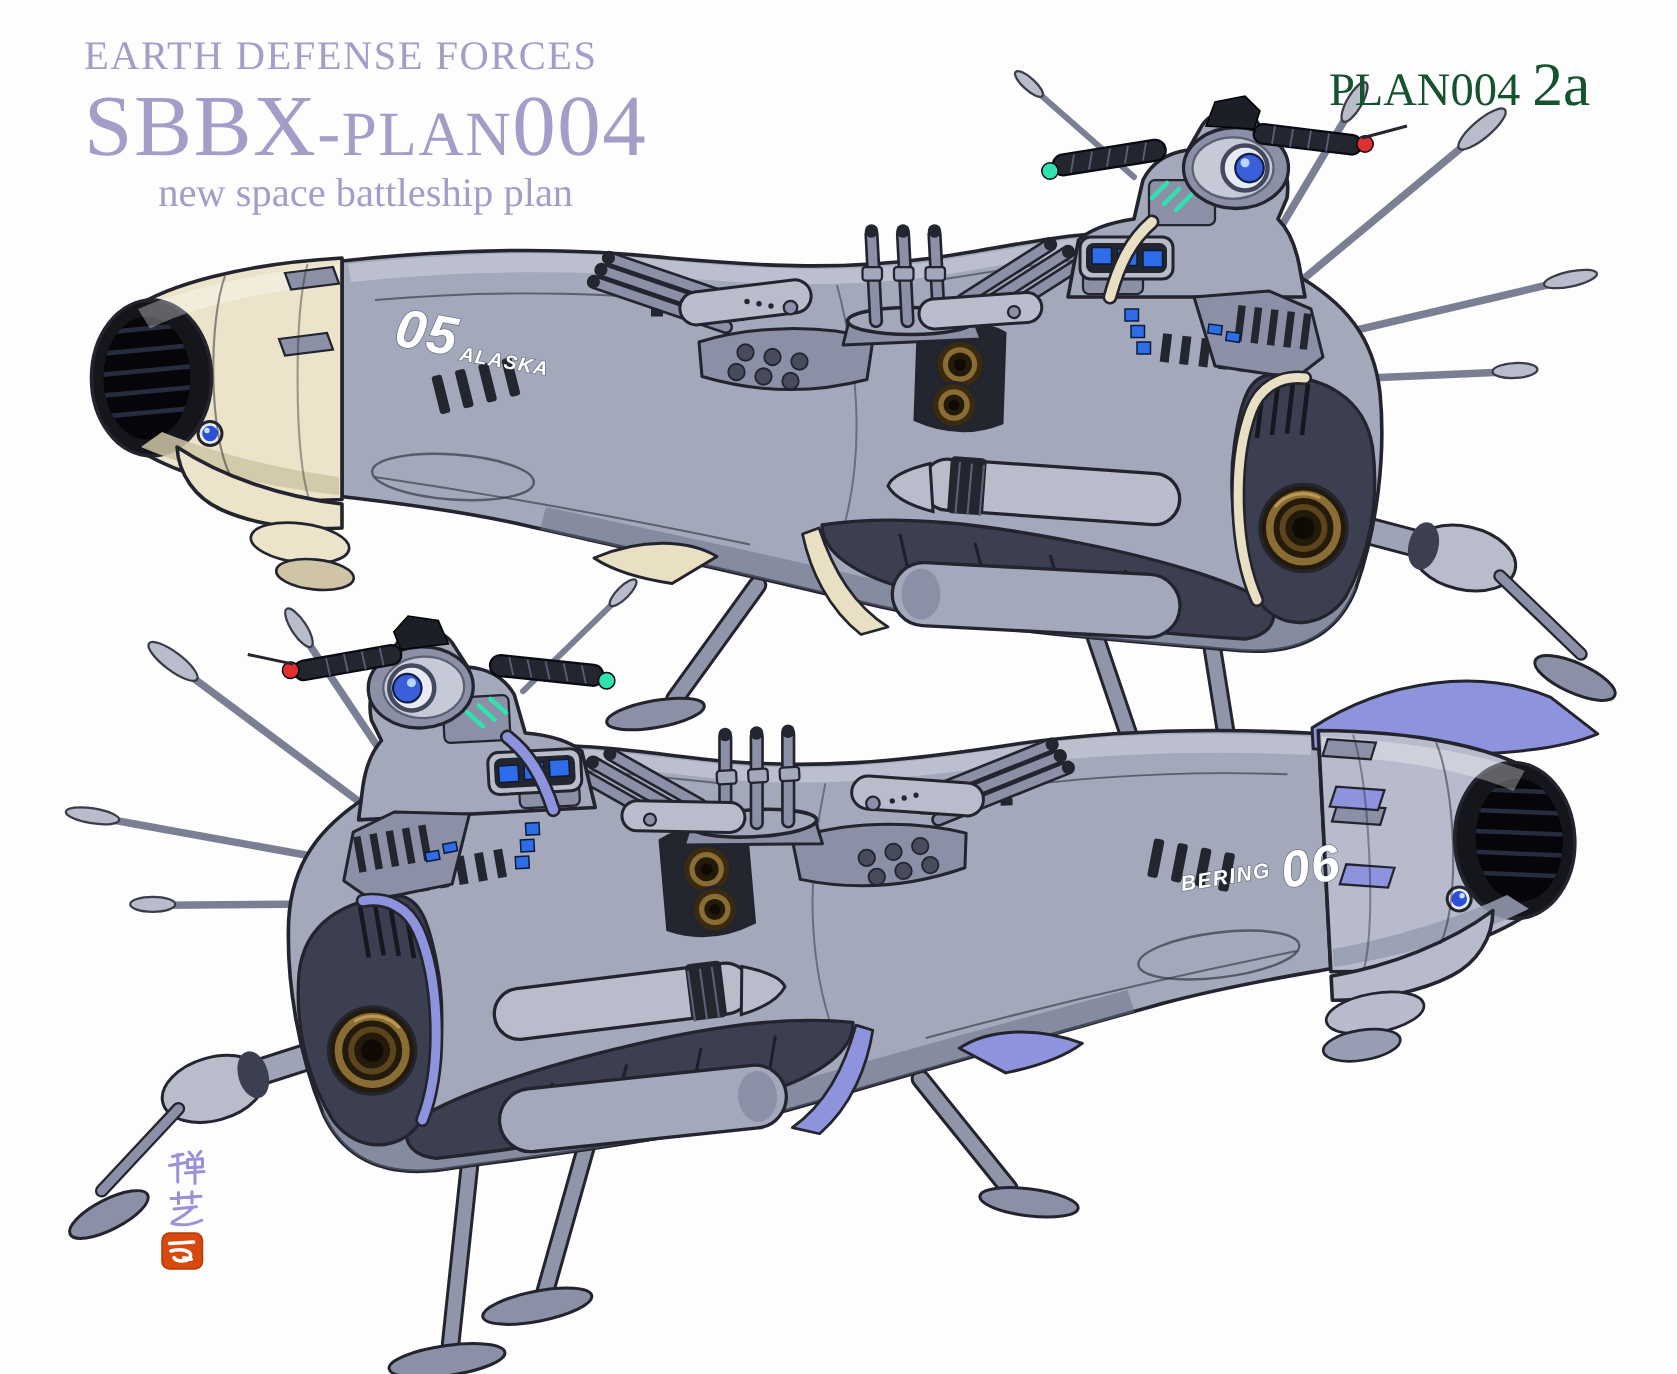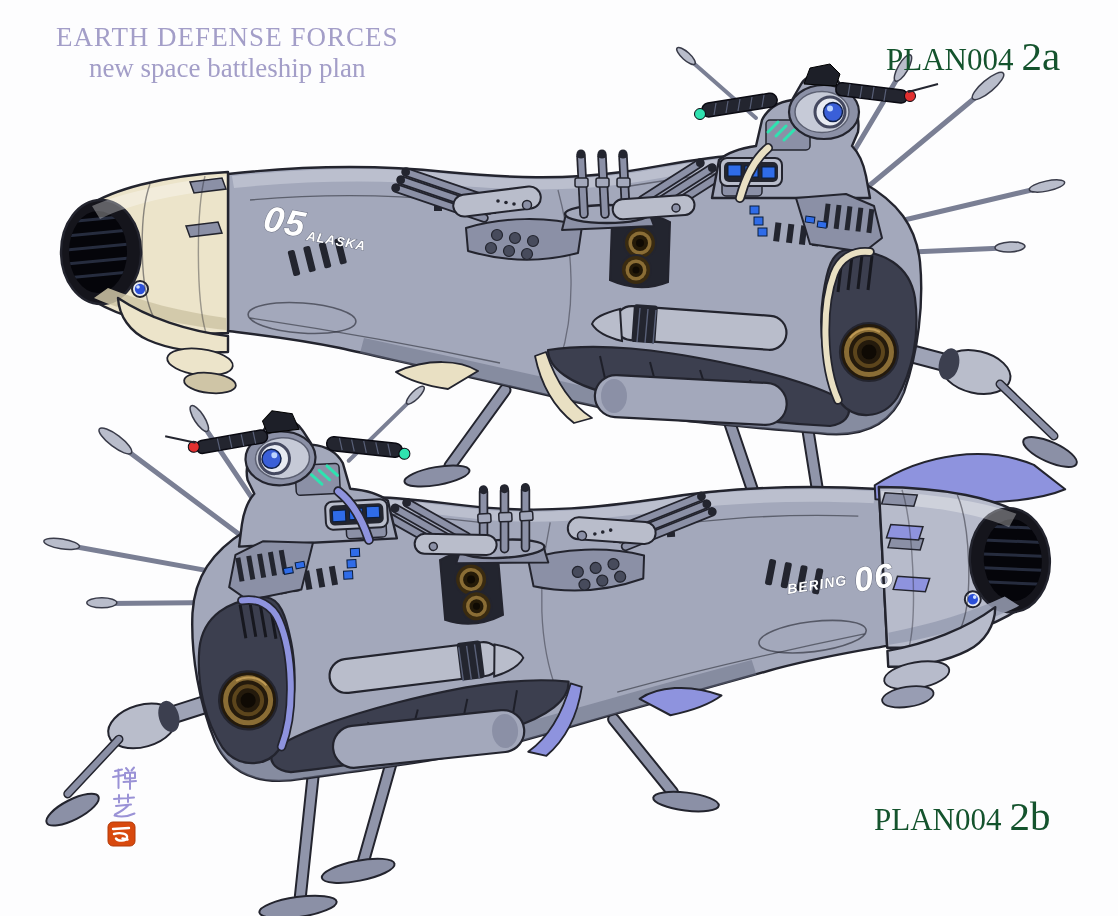--- a/index.html
+++ b/index.html
@@ -42,26 +42,26 @@
   .plan-label.top{left:886px;top:32px;}
   .plan-label.bottom{left:874px;top:792px;}
 </style>
 </head>
 <body>
 
 <div class="stage">
 
   <header class="title-block">
     <div class="overline">EARTH DEFENSE FORCES</div>
+    <div class="main-title"><span>SBBX</span><span class="dash">-</span><span class="plan">PLAN</span><span>004</span></div>
     <div class="subtitle">new space battleship plan</div>
   </header>
 
   <div class="plan-label top"><span class="pl-small">PLAN004</span><span class="pl-big">2a</span></div>
 
-  <div class="plan-label bottom"><span class="pl-small">PLAN004</span><span class="pl-big">2b</span></div>
 
   <svg class="scene" width="1118" height="916" viewBox="0 0 1118 916" xmlns="http://www.w3.org/2000/svg" xmlns:xlink="http://www.w3.org/1999/xlink">
 
     <defs>
       <clipPath id="muzzleClip">
           <ellipse cx="98" cy="252" rx="29" ry="41"></ellipse>
         </clipPath>
 
       <g id="ship">
 

